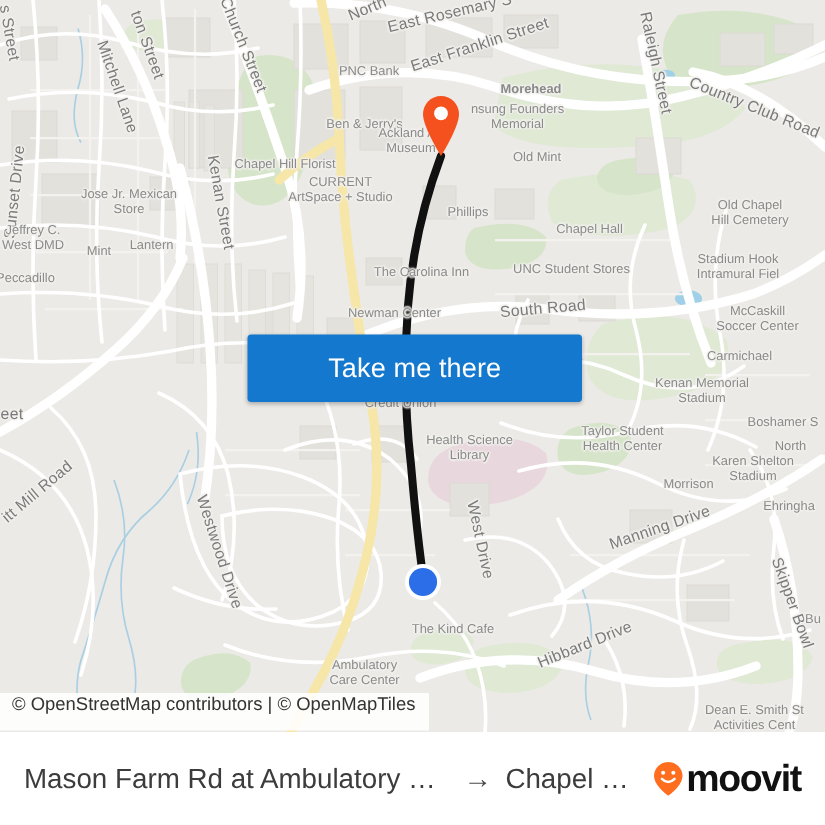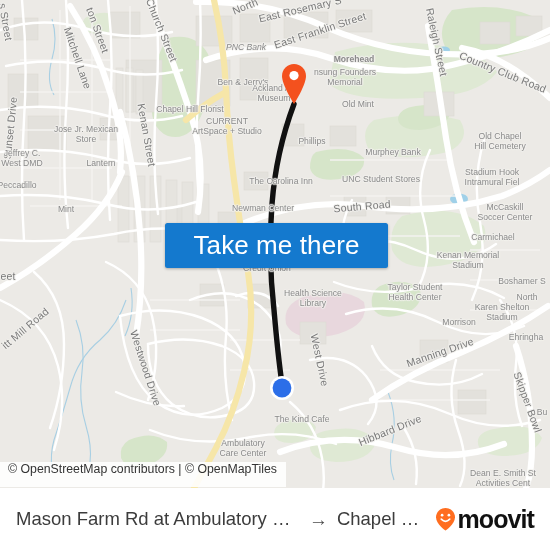--- a/index.html
+++ b/index.html
@@ -33,21 +33,21 @@
   .maplabel.poi{color:#8a8a8a;}
 
   
   #pin{position:absolute;left:281px;top:63px;width:26px;height:42px;}
   #dot{position:absolute;left:269px;top:375px;width:26px;height:26px;}
 
   
   #cta{
     position:absolute;left:165px;top:223px;width:223px;height:45px;
     background:#1479ce;border:0;border-radius:2.5px;
-    color:#ffffff;font-size:26px;font-family:"Liberation Sans", sans-serif;
+    color:#ffffff;font-size:18px;font-family:"Liberation Sans", sans-serif;
     letter-spacing:.1px;cursor:pointer;
     box-shadow:0 1px 3px rgba(0,0,0,.28);
     display:flex;align-items:center;justify-content:center;
   }
 
   
   #attrib{
     position:absolute;left:0;top:462px;height:25px;
     background:rgba(255,255,255,.88);
     display:flex;align-items:flex-start;
@@ -264,40 +264,40 @@
         <div class="maplabel street" style="left: 362px; top: 206px; transform: translate(-50%, -50%) rotate(-5deg);">South Road</div>
         <div class="maplabel street" style="left: 440px; top: 352px; transform: translate(-50%, -50%) rotate(-19deg);">Manning Drive</div>
         <div class="maplabel street" style="left: 390px; top: 430px; transform: translate(-50%, -50%) rotate(-22deg);">Hibbard Drive</div>
         <div class="maplabel street" style="left: 528px; top: 402px; transform: translate(-50%, -50%) rotate(70deg);">Skipper Bowl</div>
         <div class="maplabel street" style="left: 146px; top: 368px; transform: translate(-50%, -50%) rotate(72deg);">Westwood Drive</div>
         <div class="maplabel street" style="left: 25px; top: 328px; transform: translate(-50%, -50%) rotate(-40deg);">itt Mill Road</div>
         <div class="maplabel street" style="left: 8px; top: 276px; transform: translate(-50%, -50%) rotate(0deg);">eet</div>
         <div class="maplabel street" style="left: 6px; top: 22px; transform: translate(-50%, -50%) rotate(80deg);">s Street</div>
         <div class="maplabel street" style="left: 98px; top: 30px; transform: translate(-50%, -50%) rotate(70deg);">ton Street</div>
         <div class="maplabel street" style="left: 320px; top: 360px; transform: translate(-50%, -50%) rotate(78deg);">West Drive</div>
-        <div class="maplabel poi" style="left: 246px; top: 47px; transform: translate(-50%, -50%) rotate(0deg); font-style: italic;">PNC Bank</div>
+        <div class="maplabel poi" style="left: 246px; top: 47px; transform: translate(-50%, -50%) rotate(0deg);">PNC Bank</div>
         <div class="maplabel poi" style="left: 243px; top: 82px; transform: translate(-50%, -50%) rotate(0deg);">Ben &amp; Jerry's</div>
         <div class="maplabel poi" style="left: 190px; top: 109px; transform: translate(-50%, -50%) rotate(0deg);">Chapel Hill Florist</div>
         <div class="maplabel poi" style="left: 86px; top: 134px; transform: translate(-50%, -50%) rotate(0deg);">Jose Jr. Mexican
 Store</div>
         <div class="maplabel poi" style="left: 22px; top: 158px; transform: translate(-50%, -50%) rotate(0deg);">Jeffrey C.
 West DMD</div>
-        <div class="maplabel poi" style="left: 66px; top: 167px; transform: translate(-50%, -50%) rotate(0deg); margin-top: 42px;">Mint</div>
+        <div class="maplabel poi" style="left: 66px; top: 167px; transform: translate(-50%, -50%) rotate(0deg);">Mint</div>
         <div class="maplabel poi" style="left: 101px; top: 163px; transform: translate(-50%, -50%) rotate(0deg);">Lantern</div>
         <div class="maplabel poi" style="left: 17px; top: 185px; transform: translate(-50%, -50%) rotate(0deg);">Peccadillo</div>
         <div class="maplabel poi" style="left: 227px; top: 126px; transform: translate(-50%, -50%) rotate(0deg);">CURRENT
 ArtSpace + Studio</div>
         <div class="maplabel poi" style="left: 274px; top: 93px; transform: translate(-50%, -50%) rotate(0deg);">Ackland Art
 Museum</div>
         <div class="maplabel poi" style="left: 354px; top: 59px; transform: translate(-50%, -50%) rotate(0deg); font-weight: bold;">Morehead</div>
         <div class="maplabel poi" style="left: 345px; top: 77px; transform: translate(-50%, -50%) rotate(0deg);">nsung Founders
 Memorial</div>
         <div class="maplabel poi" style="left: 358px; top: 104px; transform: translate(-50%, -50%) rotate(0deg);">Old Mint</div>
         <div class="maplabel poi" style="left: 312px; top: 141px; transform: translate(-50%, -50%) rotate(0deg);">Phillips</div>
-        <div class="maplabel poi" style="left: 393px; top: 152px; transform: translate(-50%, -50%) rotate(0deg);">Murphey Bank</div>
+        <div class="maplabel poi" style="left: 393px; top: 152px; transform: translate(-50%, -50%) rotate(0deg);">Chapel Hall</div>
         <div class="maplabel poi" style="left: 381px; top: 179px; transform: translate(-50%, -50%) rotate(0deg);">UNC Student Stores</div>
         <div class="maplabel poi" style="left: 500px; top: 141px; transform: translate(-50%, -50%) rotate(0deg);">Old Chapel
 Hill Cemetery</div>
         <div class="maplabel poi" style="left: 492px; top: 177px; transform: translate(-50%, -50%) rotate(0deg);">Stadium Hook
 Intramural Fiel</div>
         <div class="maplabel poi" style="left: 505px; top: 212px; transform: translate(-50%, -50%) rotate(0deg);">McCaskill
 Soccer Center</div>
         <div class="maplabel poi" style="left: 493px; top: 237px; transform: translate(-50%, -50%) rotate(0deg);">Carmichael</div>
         <div class="maplabel poi" style="left: 281px; top: 181px; transform: translate(-50%, -50%) rotate(0deg);">The Carolina Inn</div>
         <div class="maplabel poi" style="left: 263px; top: 208px; transform: translate(-50%, -50%) rotate(0deg);">Newman Center</div>

